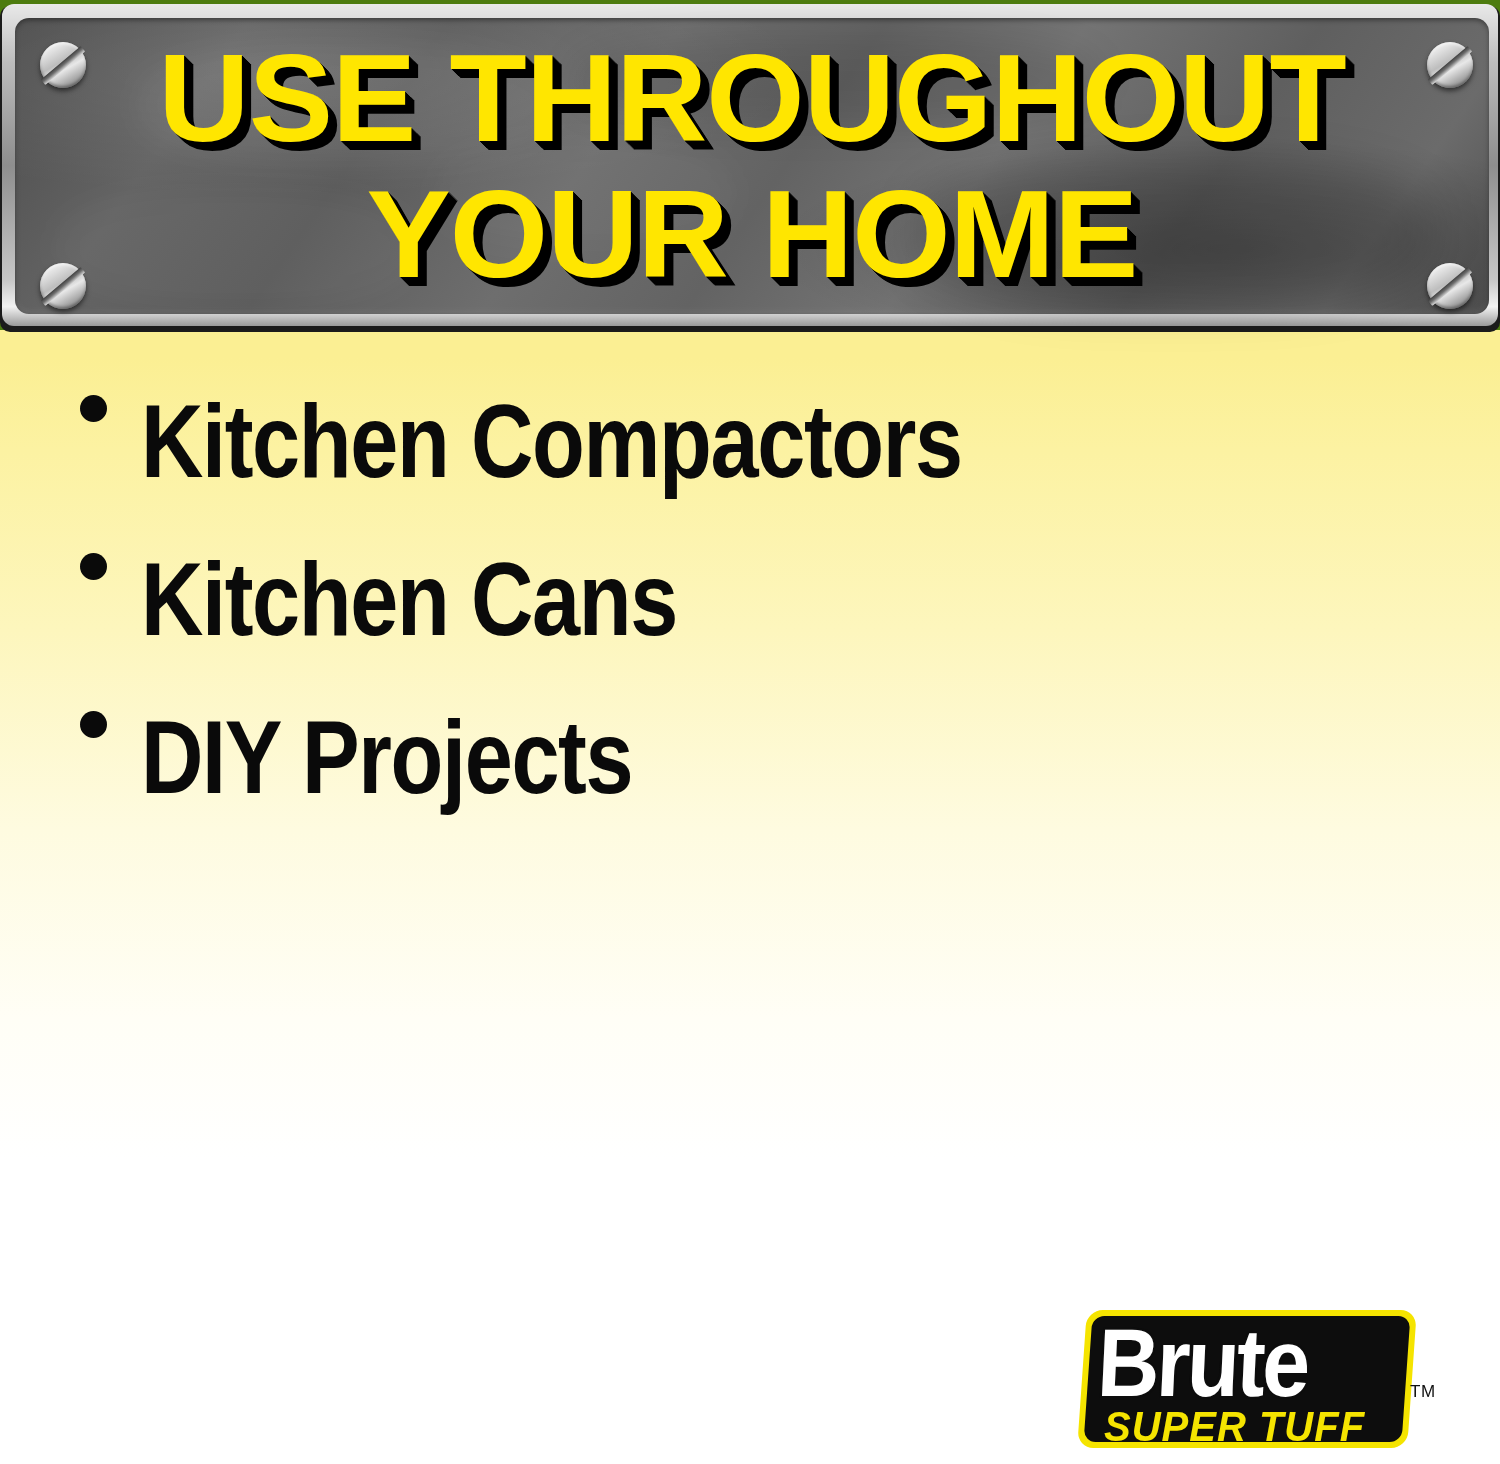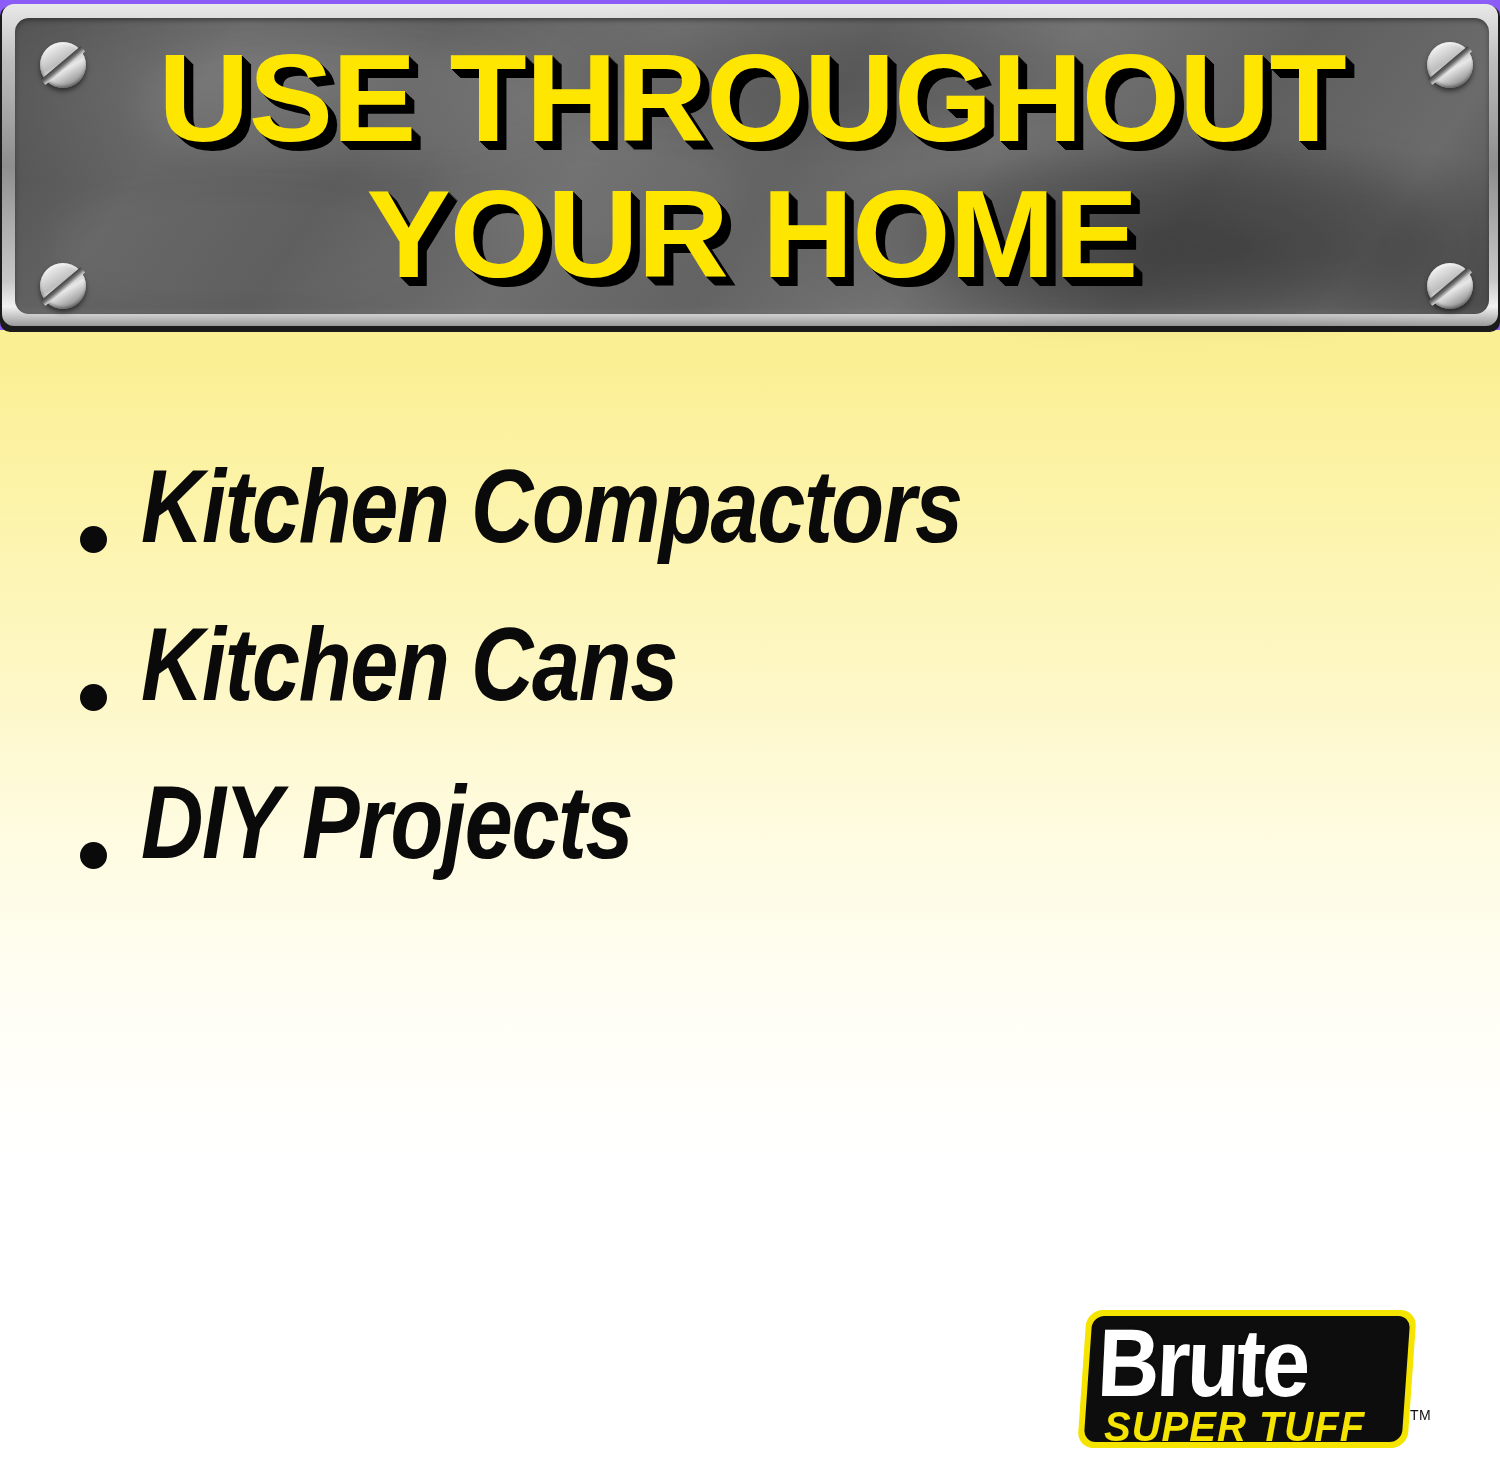--- a/index.html
+++ b/index.html
@@ -9,21 +9,21 @@
   }
   body {
     font-family: "Liberation Sans", sans-serif;
   }
 
   #poster {
     position: relative;
     width: 1500px;
     height: 1464px;
     overflow: hidden;
-    background: #8b5cf6;
+    background: #4d7c0f;
   }
 
   
   .body-bg {
     position: absolute;
     left: 0;
     top: 330px;
     width: 1500px;
     height: 1134px;
     background: linear-gradient(to bottom,
@@ -181,24 +181,23 @@
 
   
   .bullet-list {
     position: absolute;
     left: 0;
     top: 395px;
     width: 1500px;
   }
   .bullet-row {
     display: flex;
-    align-items: flex-end;
+    align-items: flex-start;
     height: 158px;
     padding-left: 80px;
-    font-style: italic;
   }
   .bullet-dot {
     width: 27px;
     height: 27px;
     border-radius: 50%;
     background: #0a0a0a;
     flex: 0 0 auto;
     margin-right: 34px;
   }
   .bullet-text {
@@ -272,24 +271,23 @@
     letter-spacing: 1px;
     transform: scaleY(1.08);
     transform-origin: left top;
     white-space: nowrap;
   }
   .logo-tm {
     position: absolute;
     left: 330px;
     top: 74px;
     font-family: "Liberation Sans", sans-serif;
-    font-size: 14px;
+    font-size: 17px;
     color: #111111;
     letter-spacing: 0.5px;
-    margin-top: 25px;
   }
 </style>
 </head>
 <body>
 
 <div id="poster">
 
   <div class="body-bg"></div>
 
   <div class="plate-wrap">

